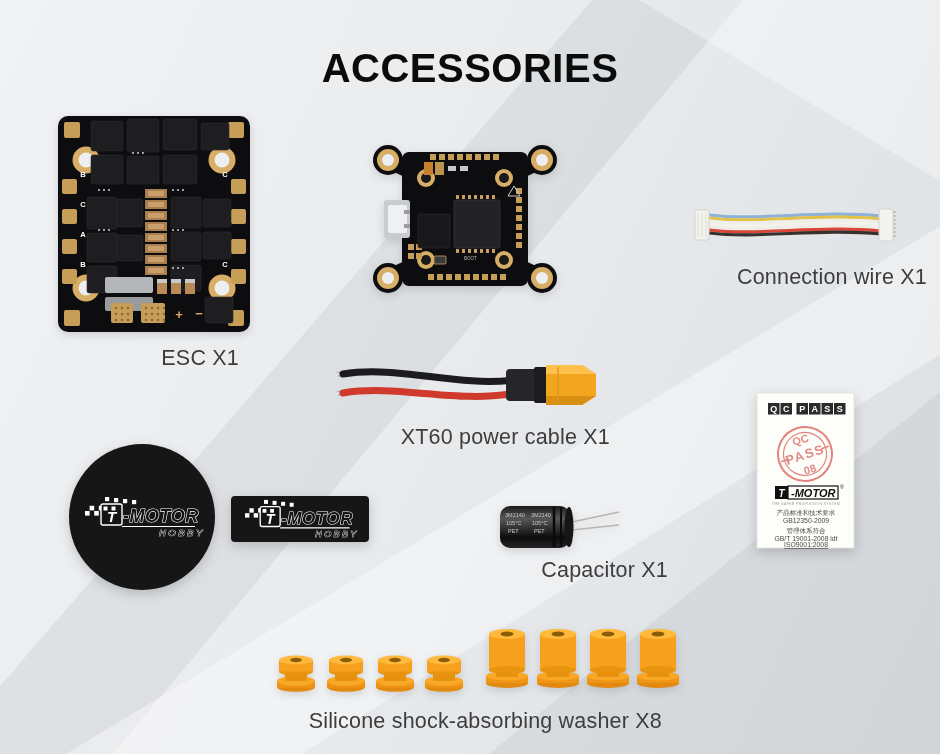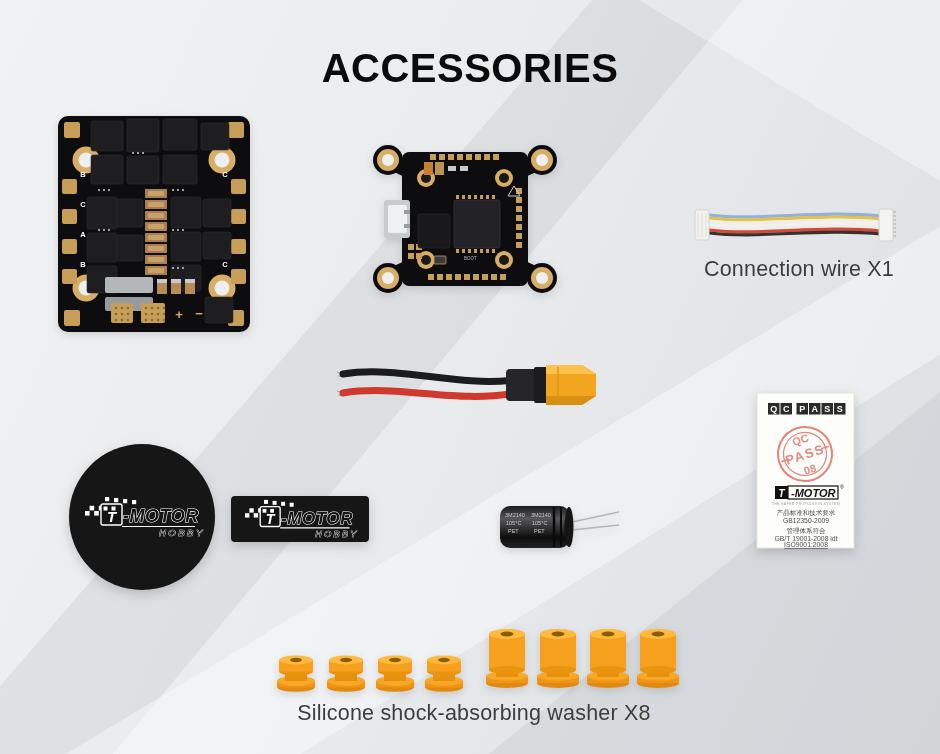--- a/index.html
+++ b/index.html
@@ -10,21 +10,21 @@
   }
   .bg{position:absolute;inset:0;pointer-events:none;}
   .bg1{background:rgba(168,175,181,.20);clip-path:polygon(63% 0,79% 0,12% 100%,0 100%,0 91%);}
   .bg2{background:rgba(255,255,255,.40);clip-path:polygon(100% 30%,100% 47%,32% 100%,7% 100%);}
   .bg3{background:rgba(156,163,169,.16);clip-path:polygon(100% 52%,100% 100%,52% 100%);}
   .bg4{background:rgba(255,255,255,.34);clip-path:polygon(68% 0,100% 0,100% 24%);}
   .title{position:absolute;left:0;right:0;top:46px;margin:0;text-align:center;
          font-size:40px;font-weight:700;letter-spacing:.5px;color:#0b0b0b;}
   .item{position:absolute;margin:0;padding:0;}
   .item svg{display:block;width:100%;height:100%;overflow:visible;}
-  .lbl{position:absolute;margin:4px;text-align:center;font-size:21.5px;color:#3d3d3d;letter-spacing:.2px;}
+  .lbl{position:absolute;margin:12px;text-align:right;font-size:21.5px;color:#3d3d3d;letter-spacing:.2px;}
   .shadow-soft{filter:drop-shadow(0 4px 6px rgba(40,44,48,.22));}
   .shadow-lite{filter:drop-shadow(0 3px 4px rgba(40,44,48,.16));}
   svg text{font-family:"Liberation Sans",sans-serif;}
   .hiddefs{position:absolute;width:0;height:0;}
 </style>
 </head>
 <body>
 
 <div class="canvas">
 
@@ -194,20 +194,21 @@
           <circle cx="130" cy="117" r="1"></circle>
         <circle cx="80" cy="40" r="1"></circle>
           <circle cx="85" cy="40" r="1"></circle>
           <circle cx="90" cy="40" r="1"></circle>
         <circle cx="120" cy="155" r="1"></circle>
           <circle cx="125" cy="155" r="1"></circle>
           <circle cx="130" cy="155" r="1"></circle>
       </g>
     </svg>
   </figure>
+  <figcaption class="lbl" style="left:67px;top:334px;width:160px;">ESC X1</figcaption>
 
   <figure class="item shadow-lite" style="left:368px;top:138px;width:194px;height:162px;">
     <svg viewBox="0 0 194 162">
       <g stroke="#0d0d0f" stroke-width="15">
         <line x1="22" y1="24" x2="48" y2="36"></line>
           <line x1="172" y1="24" x2="146" y2="36"></line>
         <line x1="22" y1="138" x2="48" y2="126"></line>
           <line x1="172" y1="138" x2="146" y2="126"></line>
       </g>
       <g>
@@ -343,20 +344,21 @@
       <rect x="170" y="9" width="38" height="32" rx="4" fill="#26262a"></rect>
       <rect x="198" y="7" width="14" height="36" rx="2" fill="#1c1c20"></rect>
       <g>
         <polygon points="210,5 246,5 260,14 260,36 246,45 210,45" fill="#F2A51F"></polygon>
         <polygon points="210,5 246,5 260,14 210,14" fill="#ffc14d"></polygon>
         <polygon points="210,36 260,36 246,45 210,45" fill="#d88f12"></polygon>
         <line x1="222" y1="7" x2="222" y2="43" stroke="#e09416" stroke-width="1.4"></line>
       </g>
     </svg>
   </figure>
+  <figcaption class="lbl" style="left:338px;top:413px;width:260px;">XT60 power cable X1</figcaption>
 
   <figure class="item shadow-soft" style="left:68px;top:443px;width:148px;height:148px;">
     <svg viewBox="0 0 148 148">
       <circle cx="74" cy="74" r="73" fill="#161616"></circle>
       <use href="#tmotorLogo" x="17" y="52"></use>
     </svg>
   </figure>
 
   <figure class="item shadow-soft" style="left:231px;top:496px;width:138px;height:46px;">
     <svg viewBox="0 0 138 46">
@@ -384,20 +386,21 @@
       <g fill="#c8c8c8" font-size="5.5">
         <text x="7" y="17">3M2140</text>
         <text x="33" y="17">3M2140</text>
         <text x="8" y="25">105°C</text>
         <text x="34" y="25">105°C</text>
         <text x="10" y="33">PET</text>
         <text x="36" y="33">PET</text>
       </g>
     </svg>
   </figure>
+  <figcaption class="lbl" style="left:436px;top:546px;width:220px;">Capacitor X1</figcaption>
 
   <figure class="item shadow-soft" style="left:756px;top:392px;width:100px;height:158px;">
     <svg viewBox="0 0 100 158">
       <rect x="1" y="1" width="97" height="155" fill="#fdfdfa" stroke="#e4e4de" stroke-width="1"></rect>
       <g>
         <rect x="12" y="11" width="11.5" height="11.5" fill="#2b2b2b"></rect>
         <rect x="24.5" y="11" width="11.5" height="11.5" fill="#2b2b2b"></rect>
         <rect x="40.5" y="11" width="11.5" height="11.5" fill="#2b2b2b"></rect>
         <rect x="53" y="11" width="11.5" height="11.5" fill="#2b2b2b"></rect>
         <rect x="65.5" y="11" width="11.5" height="11.5" fill="#2b2b2b"></rect>

